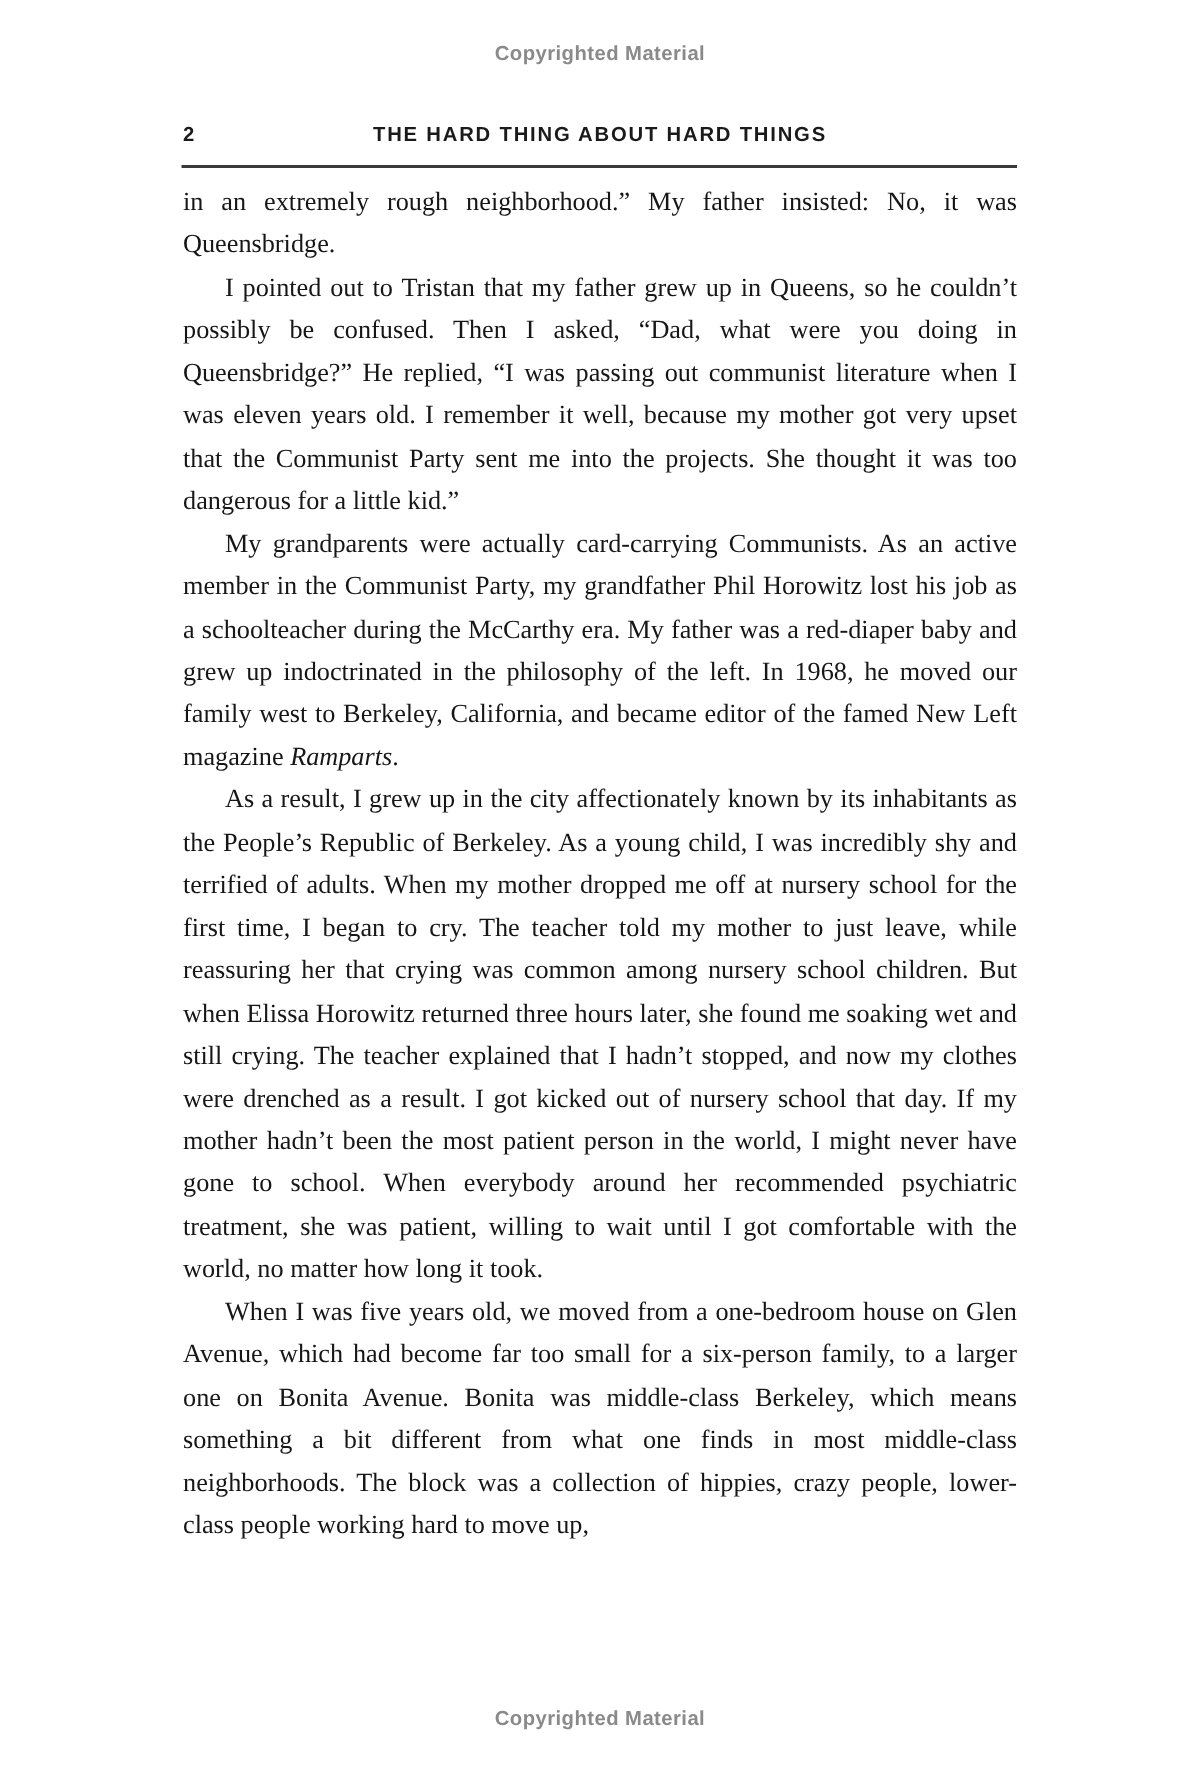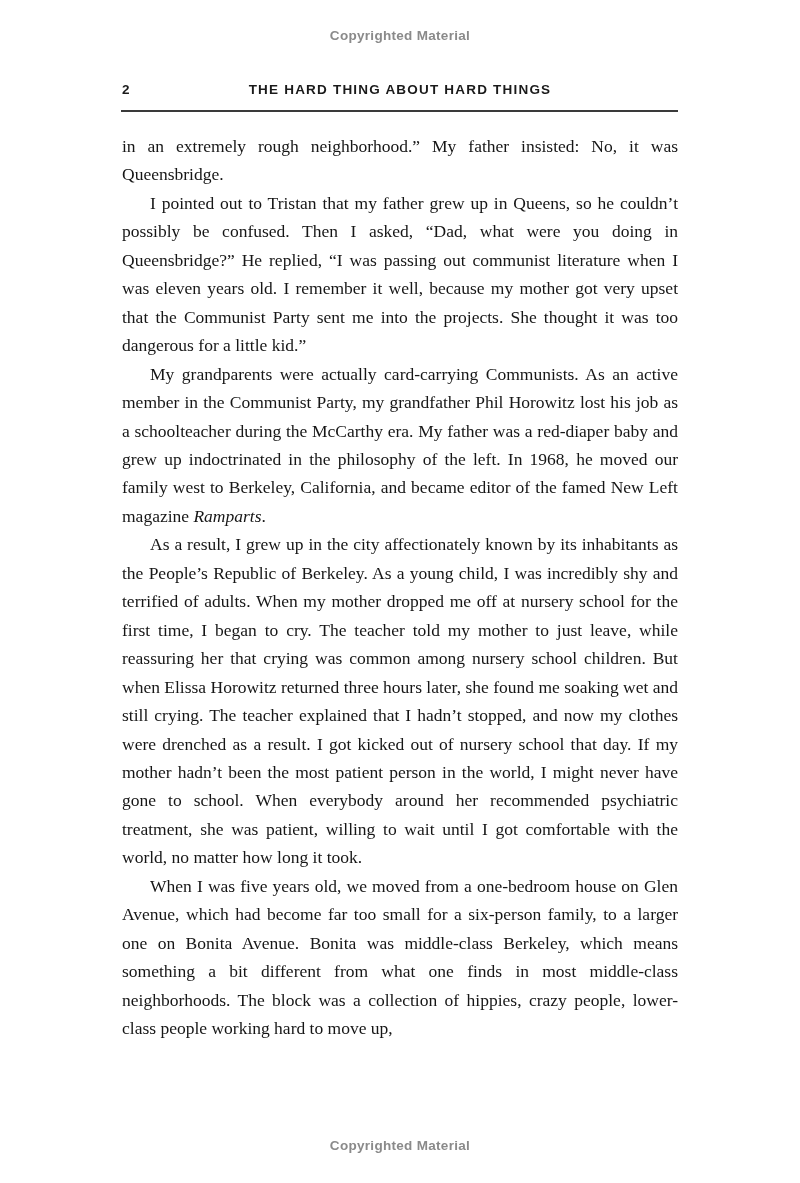--- a/index.html
+++ b/index.html
@@ -53,21 +53,21 @@
   .header-rule {
     position: absolute;
     top: 110px;
     left: 121px;
     width: 557px;
     height: 1.5px;
     background: #3a3a3a;
   }
   .body-text {
     position: absolute;
-    top: 132px;
+    top: 120px;
     left: 122px;
     width: 556px;
     font-size: 17.5px;
     line-height: 28.45px;
     text-align: justify;
     color: #161616;
   }
   .body-text p {
     margin: 0;
     padding: 0;

